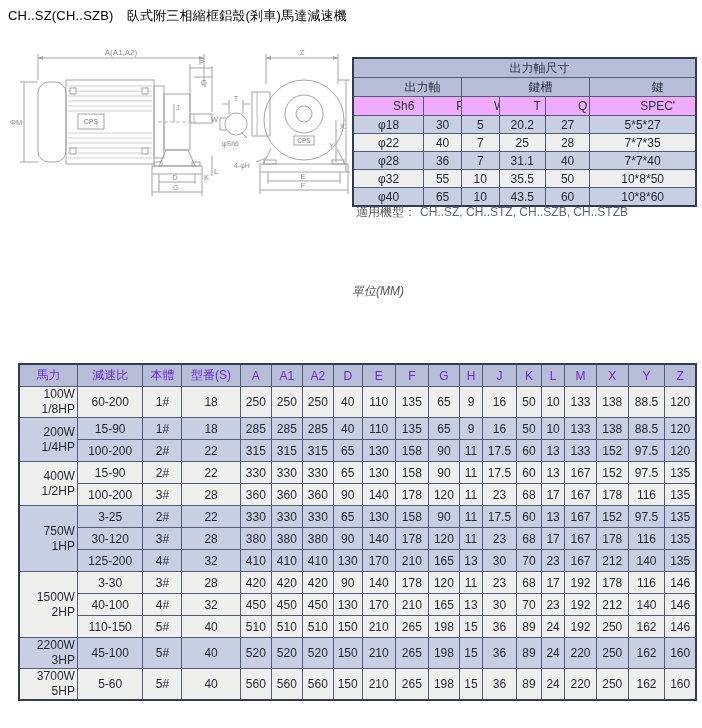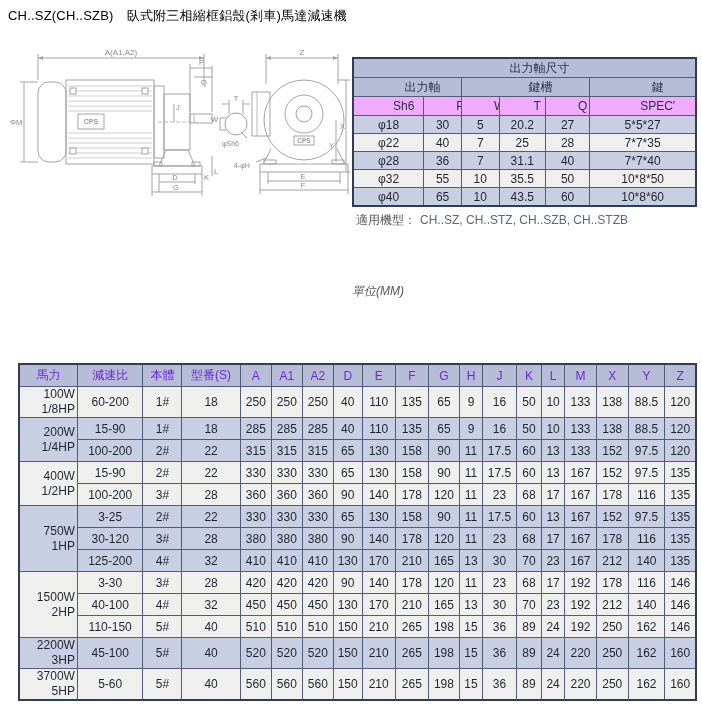--- a/index.html
+++ b/index.html
@@ -19,21 +19,21 @@
   table { border-collapse:collapse; table-layout:fixed; }
   td,th { border:1px solid #505c7a; font-size:12px; font-weight:normal;
           text-align:center; padding:0 2px; overflow:hidden; white-space:nowrap; }
   .shaft-table { position:absolute; left:352px; top:57px; width:345px; border:2px solid #323c56; }
   .shaft-table th { background:#b7bdd7; height:18px; color:#2a3142;padding-left:32px; }
   .shaft-table .sub th { background:#f0abfc; }
   .shaft-table td { height:17px; }
   .row-blue td { background:#c9cfe3; }
   .row-light td { background:#efefed; }
 
-  .models-line { position:absolute; left:356px; top:212px; font-size:12px; color:#555; white-space:nowrap; }
+  .models-line { position:absolute; left:356px; top:204px; font-size:12px; color:#555; white-space:nowrap; }
   .models-line .models { color:#5b6878; margin-left:4px; }
   .unit-label { position:absolute; left:352px; top:283px; font-size:12px; color:#555;font-style:italic; }
 
   
   .dim-table { position:absolute; left:18px; top:363px; width:679px; border:2px solid #323c56; }
   .dim-table th { background:#b7bdd7; height:21px; color:#6d28d9; }
   .dim-table td { height:21px; }
   .dim-table .power { white-space:pre-line; line-height:1.25;text-align:right; }
 </style>
 </head>

